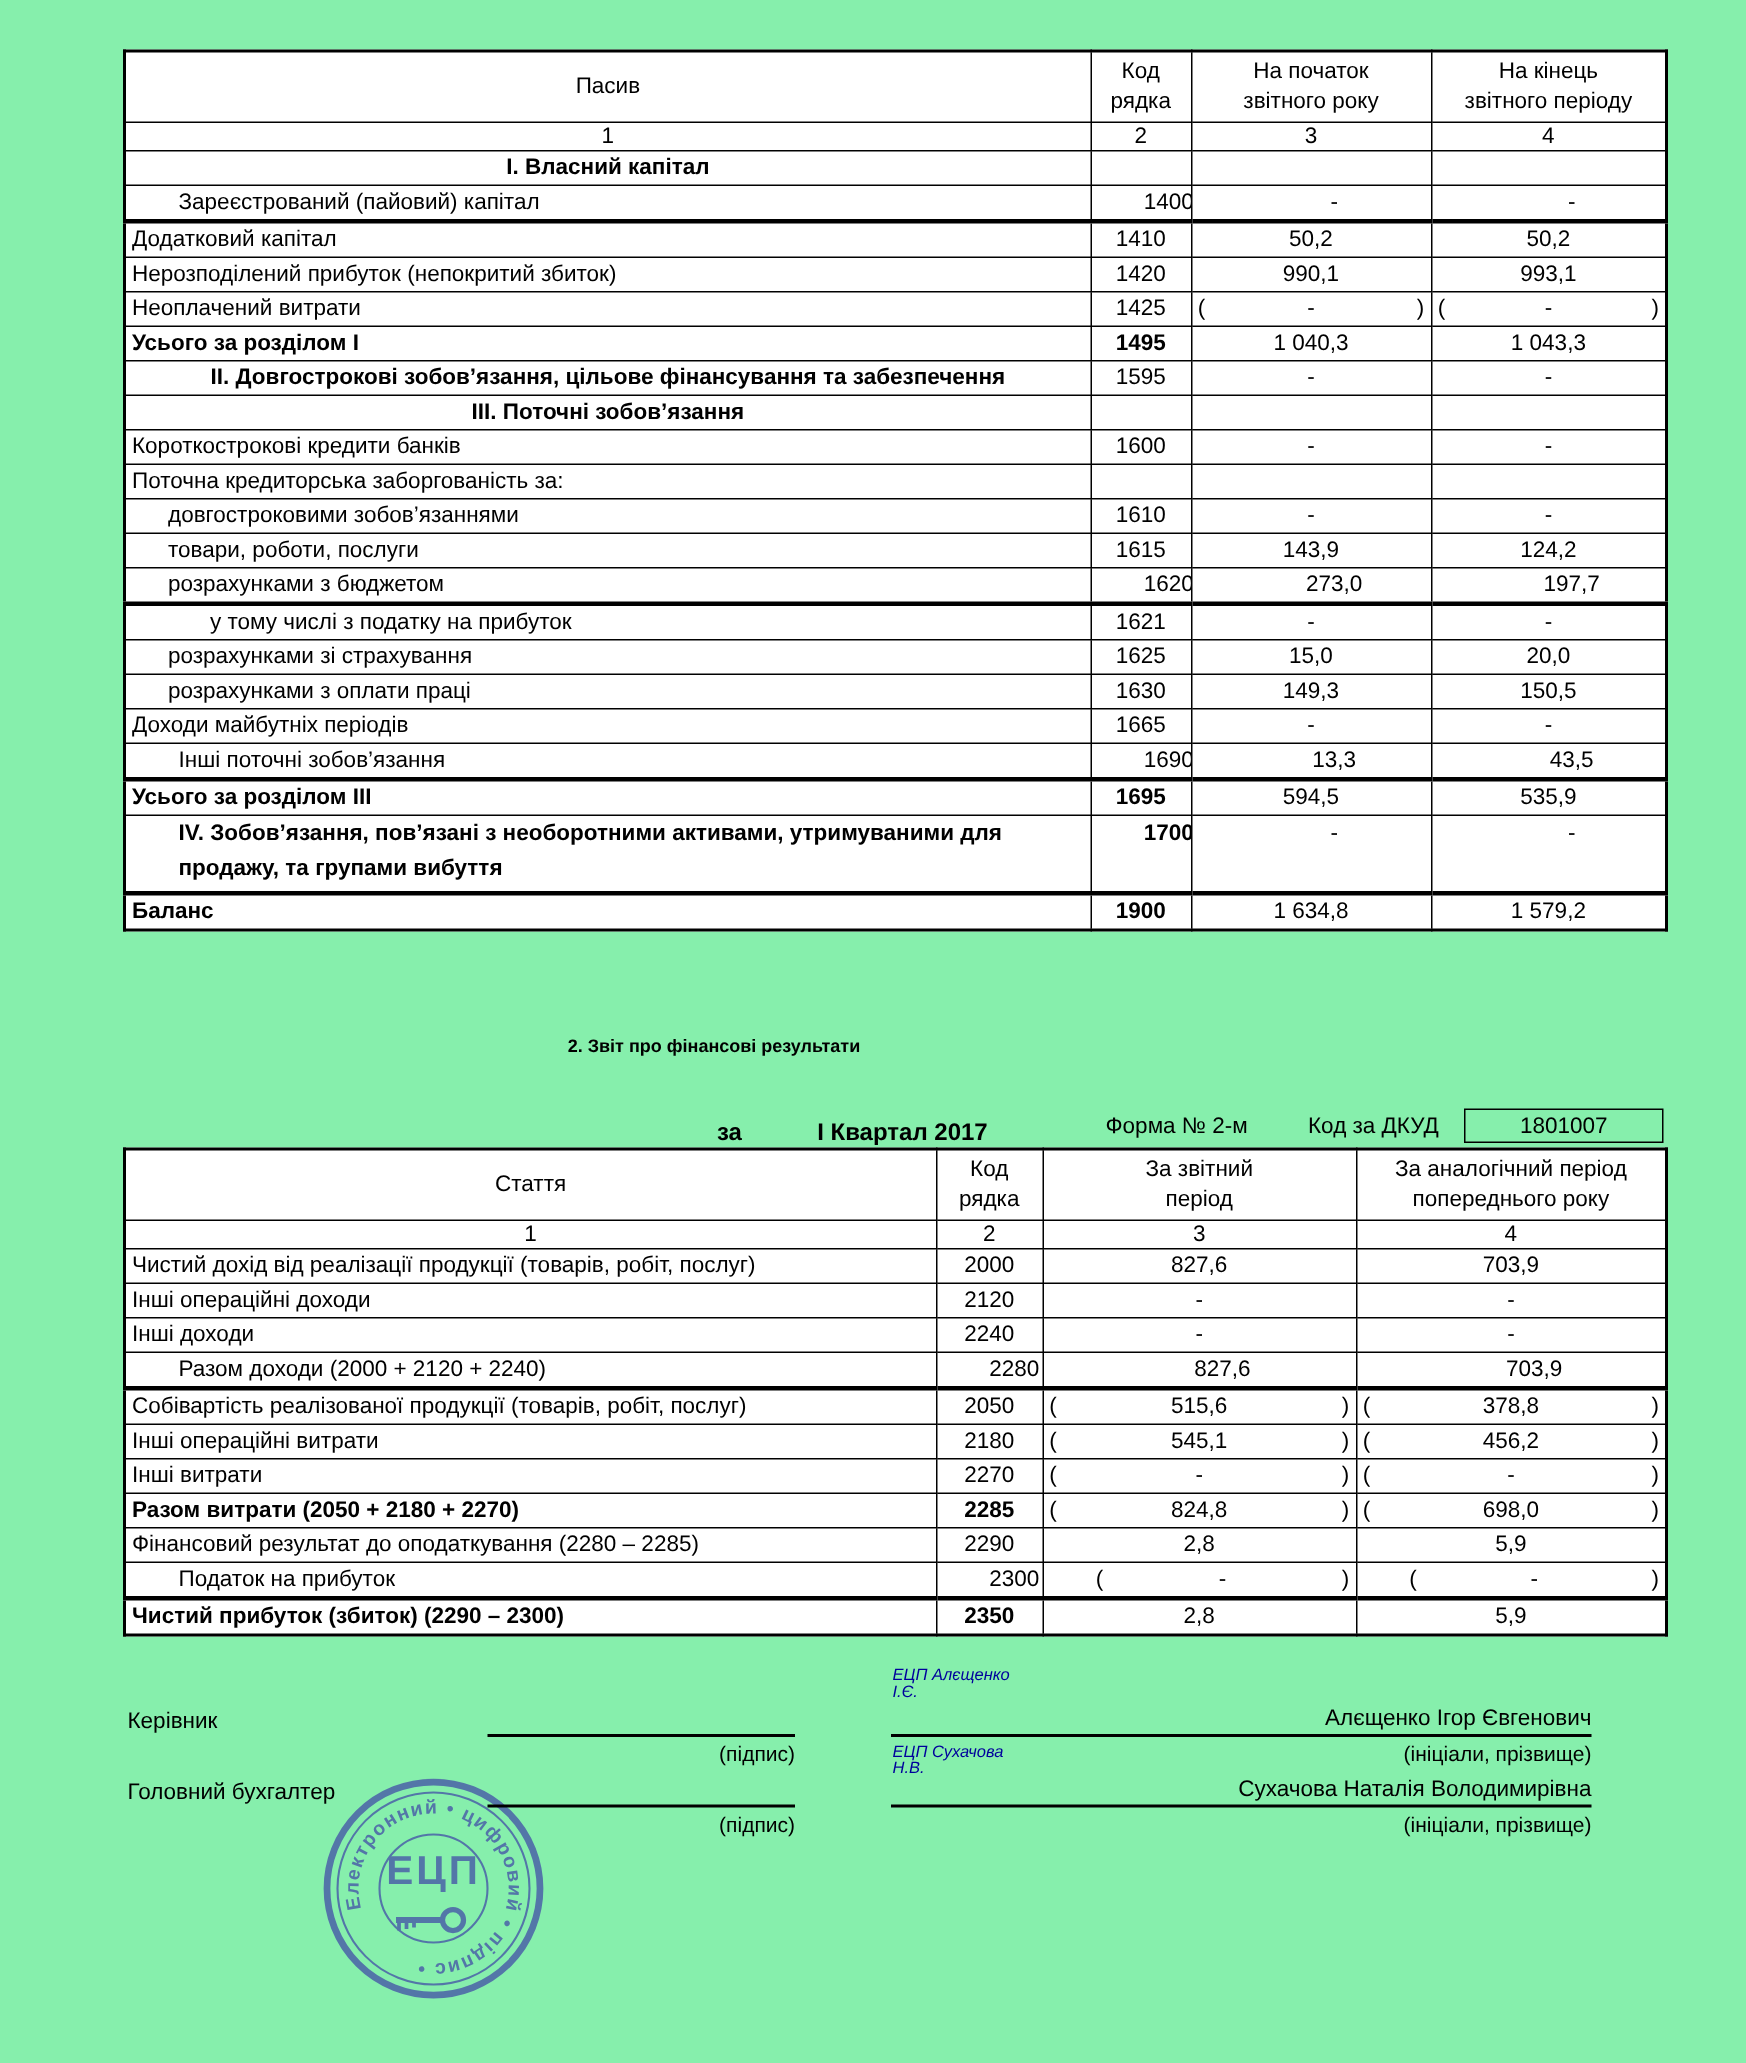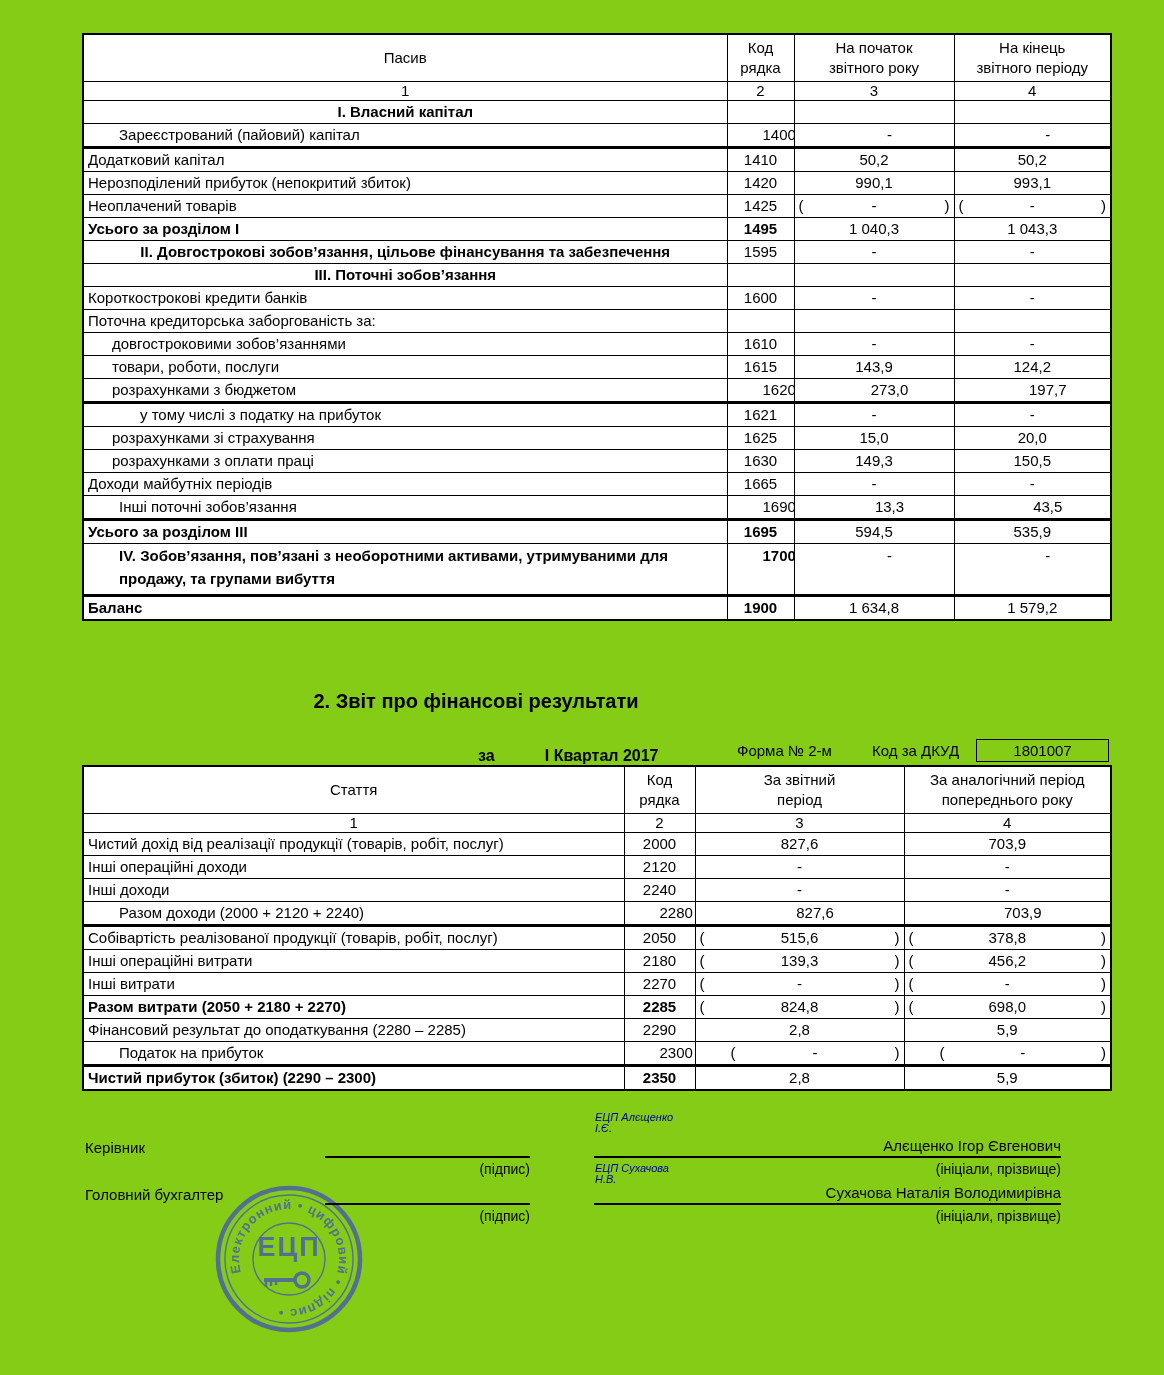--- a/index.html
+++ b/index.html
@@ -1,16 +1,16 @@
 <!DOCTYPE html>
 <html><head>
 <meta charset="utf-8">
 <style>
   html,body{margin:0;padding:0;background:#fff;}
-  .page{position:relative;width:1164px;height:1375px;background:#84cc16;color:#000;
+  .page{position:relative;width:1164px;height:1375px;background:#86efac;color:#000;
         font-family:"Liberation Sans",sans-serif;font-size:15px;overflow:hidden;}
 
   
   table.fin{position:absolute;left:82px;width:1028px;border-collapse:collapse;
             table-layout:fixed;border:2px solid #000;background:#fff;}
   #t1{top:33px;}
   #t2{top:765px;}
   table.fin td{border:1px solid #000;padding:0 4px;height:22px;line-height:20px;
                vertical-align:middle;overflow:hidden;}
   tr.hdr td{height:46px;text-align:center;line-height:20px;}
@@ -22,21 +22,21 @@
   tr.tb td{border-bottom-width:3px;padding-left:35px;}
   tr.tall td{vertical-align:top;line-height:23px;height:50px;}
   td.lbl{text-align:left;}
   td.lbl.i1{padding-left:28px;margin-top:30px;}
   td.lbl.i2{padding-left:56px;}
   .pwrap{display:flex;justify-content:space-between;align-items:center;width:100%;}
   .pv{flex:1;text-align:center;}
 
   
   .report-title{position:absolute;top:690px;left:0;width:952px;text-align:center;
-                font-weight:bold;font-size:20px;}
+                font-weight:bold;font-size:12px;}
   .report-period{position:absolute;top:711px;left:478px;font-weight:bold;font-size:16px;}
   .period-line{display:inline-block;width:206px;margin-left:4px;text-align:center;
                border-bottom:2px solid #000;padding-bottom:1px;margin-top:36px;}
   .form-label{position:absolute;top:742px;left:737px;}
   .dkud-label{position:absolute;top:742px;left:872px;}
   .dkud-box{position:absolute;top:739px;left:976px;width:131px;height:21px;
             border:1.5px solid #000;text-align:center;line-height:21px;}
 
   
   .abs{position:absolute;}
@@ -101,21 +101,21 @@
       <td class="num">50,2</td>
       <td class="num">50,2</td>
     </tr>
     <tr class="r">
       <td class="lbl">Нерозподілений прибуток (непокритий збиток)</td>
       <td class="code">1420</td>
       <td class="num">990,1</td>
       <td class="num">993,1</td>
     </tr>
     <tr class="r">
-      <td class="lbl">Неоплачений товарів</td>
+      <td class="lbl">Неоплачений витрати</td>
       <td class="code">1425</td>
       <td class="num">
             <div class="pwrap">
               <span class="pp">(</span>
               <span class="pv">-</span>
               <span class="pp">)</span>
             </div>
           </td>
       <td class="num">
             <div class="pwrap">
@@ -302,21 +302,21 @@
               <span class="pp">)</span>
             </div>
           </td>
     </tr>
     <tr class="r">
       <td class="lbl">Інші операційні витрати</td>
       <td class="code">2180</td>
       <td class="num">
             <div class="pwrap">
               <span class="pp">(</span>
-              <span class="pv">139,3</span>
+              <span class="pv">545,1</span>
               <span class="pp">)</span>
             </div>
           </td>
       <td class="num">
             <div class="pwrap">
               <span class="pp">(</span>
               <span class="pv">456,2</span>
               <span class="pp">)</span>
             </div>
           </td>

